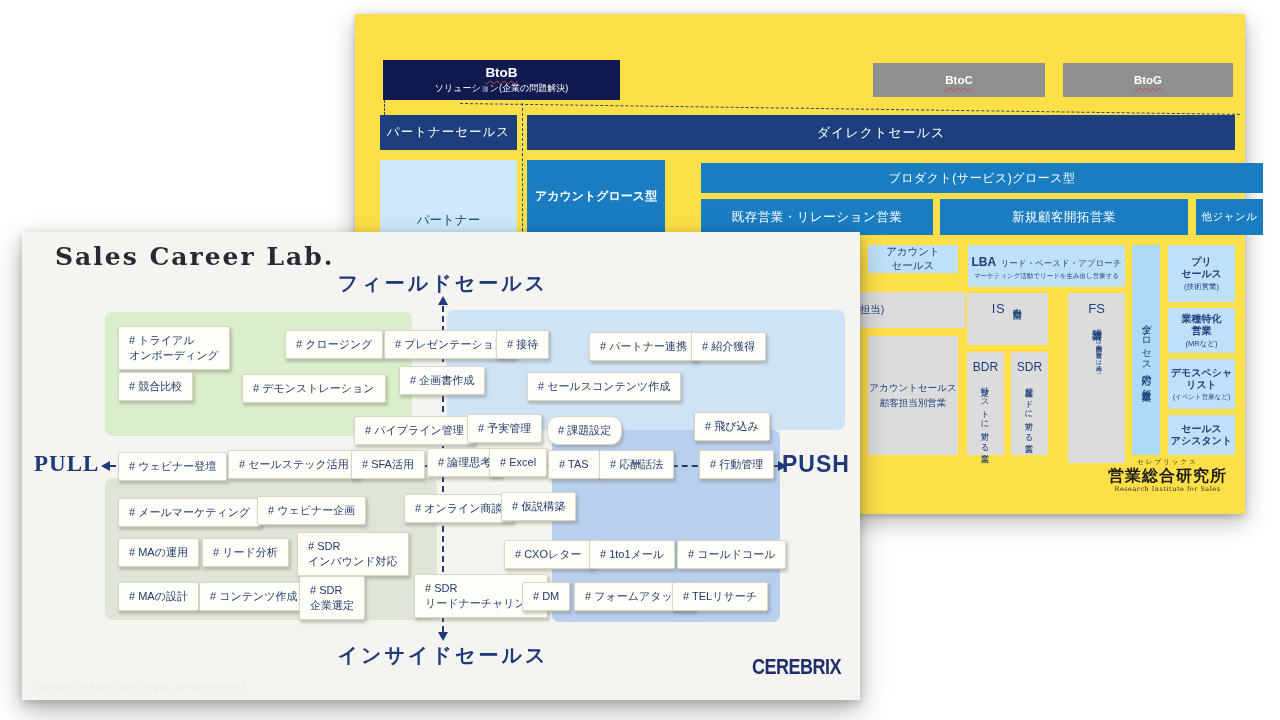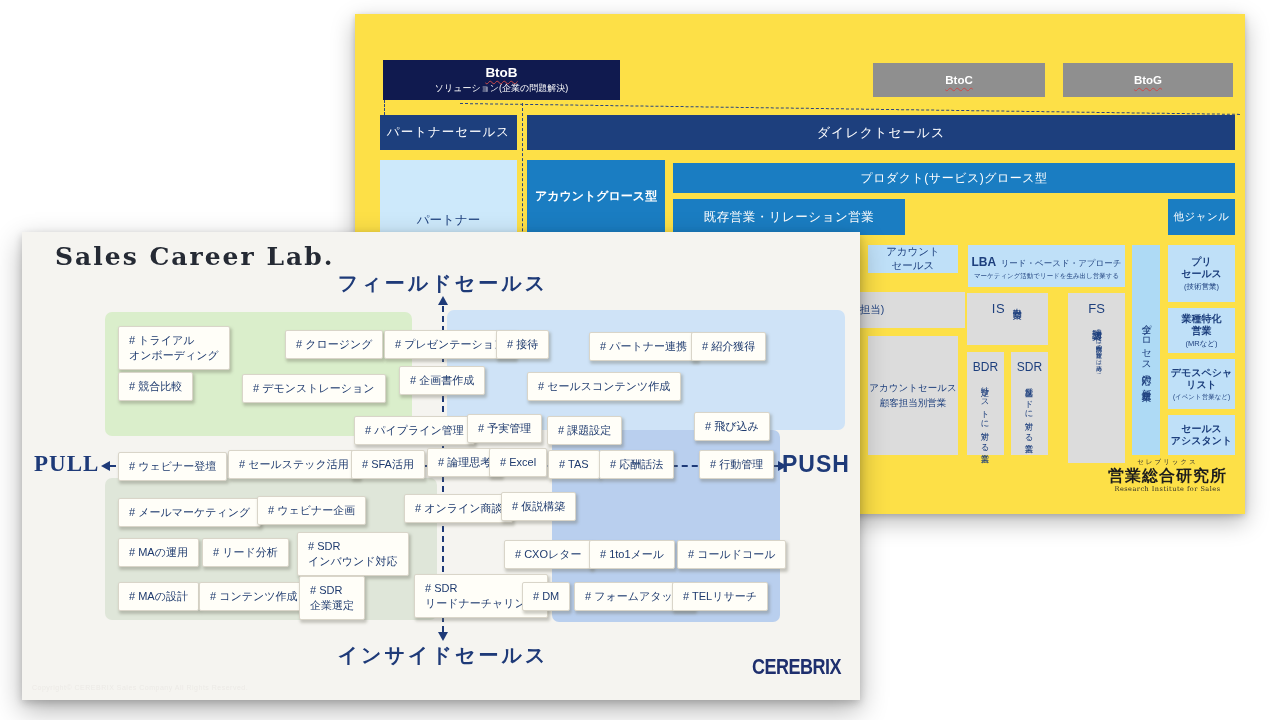--- a/index.html
+++ b/index.html
@@ -19,21 +19,21 @@
   .cat-label-plain { font-size:11.5px; font-weight:bold; }
   .cat-sub { font-size:9px; margin-top:2px; }
   .cat-sub .rw { text-decoration:underline wavy #cc4a4a; text-decoration-thickness:1px; text-underline-offset:2px; }
 
   .dash-v { border-left:1.5px dashed #2b4480; }
   .dash-diag { border-top:1.5px dashed #2b4480; transform:rotate(0.8deg); transform-origin:left top; }
 
   .hdr-navy { background:#1d3f7d; color:#fff; display:flex; align-items:center; justify-content:center;
               font-size:12.5px; letter-spacing:1px; }
   .box-blue { background:#1a7dc2; color:#fff; display:flex; align-items:center; justify-content:center;
-              font-size:12px; letter-spacing:.5px; text-align:center; }
+              font-size:12px; letter-spacing:.5px; text-align:center;margin-left:28px; }
   .box-lblue { background:#bfe0f8; color:#1d3f7d; display:flex; flex-direction:column; align-items:center; justify-content:center; text-align:center; }
   .box-gray { background:#dcdcdc; color:#1d3f7d; text-align:center; }
 
   .pre-line { white-space:pre-line; }
   .vtext { writing-mode:vertical-rl; text-orientation:mixed; }
 
   .partner-box { background:#cde9fb; color:#1d3f7d; font-size:12.5px; text-align:center; padding-top:52px; }
   .acc-growth { background:#1a7dc2; color:#fff; text-align:center; padding-top:28px; }
   .acc-growth .t { font-size:12px; font-weight:bold; }
   .acc-growth .s { font-size:8.5px; margin-top:26px; }
@@ -118,20 +118,21 @@
     <div class="abs hdr-navy" style="left:172px; top:101px; width:708px; height:35px; font-size:13px;">ダイレクトセールス</div>
 
     <div class="abs partner-box" style="left:25px; top:146px; width:137px; height:295px;">パートナー</div>
     <div class="abs acc-growth" style="left:172px; top:146px; width:138px; height:295px;">
       <div class="t">アカウントグロース型</div>
       <div class="s">アカウントは決まっているが</div>
     </div>
 
     <div class="abs box-blue" style="left:318px; top:149px; width:562px; height:30px;">プロダクト(サービス)グロース型</div>
     <div class="abs box-blue" style="left:318px; top:185px; width:232px; height:36px; font-size:12.5px;">既存営業・リレーション営業</div>
+    <div class="abs box-blue" style="left:557px; top:185px; width:248px; height:36px; font-size:12.5px;">新規顧客開拓営業</div>
     <div class="abs box-blue" style="left:813px; top:185px; width:67px; height:36px; font-size:10.5px;">他ジャンル</div>
 
     <div class="abs box-lblue pre-line" style="left:513px; top:231px; width:90px; height:28px; font-size:10.5px; line-height:1.3;">アカウント
 セールス</div>
     <div class="abs box-lblue" style="left:613px; top:231px; width:157px; height:42px;">
       <div class="lba-line1"><span class="lba-abbr">LBA</span> <span class="lba-name">リード・ベースド・アプローチ</span></div>
       <div class="lba-sub">マーケティング活動でリードを生み出し営業する</div>
     </div>
     <div class="abs box-lblue vtext" style="left:777px; top:231px; width:28px; height:210px; background:#aedaf5; font-size:10px; letter-spacing:1px;">全プロセス対応の新規営業</div>
 
@@ -214,21 +215,21 @@
         <div class="tag" style="left: 362px; top: 98px;"># プレゼンテーション</div>
         <div class="tag" style="left: 474px; top: 98px;"># 接待</div>
         <div class="tag" style="left: 567px; top: 100px;"># パートナー連携</div>
         <div class="tag" style="left: 669px; top: 100px;"># 紹介獲得</div>
         <div class="tag" style="left: 96px; top: 140px;"># 競合比較</div>
         <div class="tag" style="left: 220px; top: 142px;"># デモンストレーション</div>
         <div class="tag" style="left: 377px; top: 134px;"># 企画書作成</div>
         <div class="tag" style="left: 505px; top: 140px;"># セールスコンテンツ作成</div>
         <div class="tag" style="left: 332px; top: 184px;"># パイプライン管理</div>
         <div class="tag" style="left: 445px; top: 182px;"># 予実管理</div>
-        <div class="tag" style="left: 525px; top: 184px;"># 課題設定</div>
+        <div class="tag" style="left: 525px; top: 184px; border-radius: 11px;"># 課題設定</div>
         <div class="tag" style="left: 672px; top: 180px;"># 飛び込み</div>
         <div class="tag" style="left: 96px; top: 220px;"># ウェビナー登壇</div>
         <div class="tag" style="left: 206px; top: 218px;"># セールステック活用</div>
         <div class="tag" style="left: 329px; top: 218px;"># SFA活用</div>
         <div class="tag" style="left: 405px; top: 216px;"># 論理思考</div>
         <div class="tag" style="left: 467px; top: 216px;"># Excel</div>
         <div class="tag" style="left: 526px; top: 218px;"># TAS</div>
         <div class="tag" style="left: 577px; top: 218px;"># 応酬話法</div>
         <div class="tag" style="left: 677px; top: 218px;"># 行動管理</div>
         <div class="tag" style="left: 96px; top: 266px;"># メールマーケティング</div>

